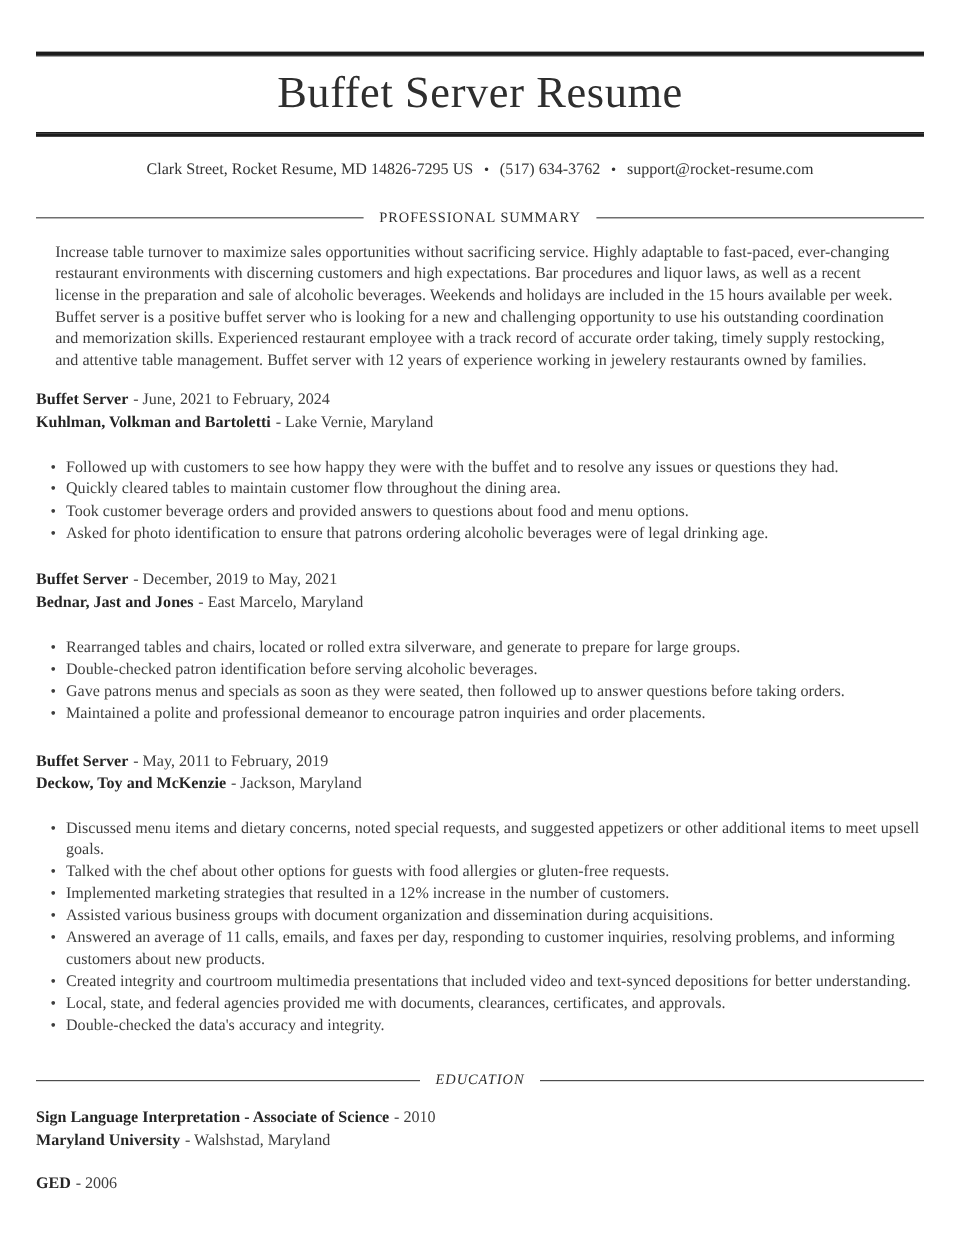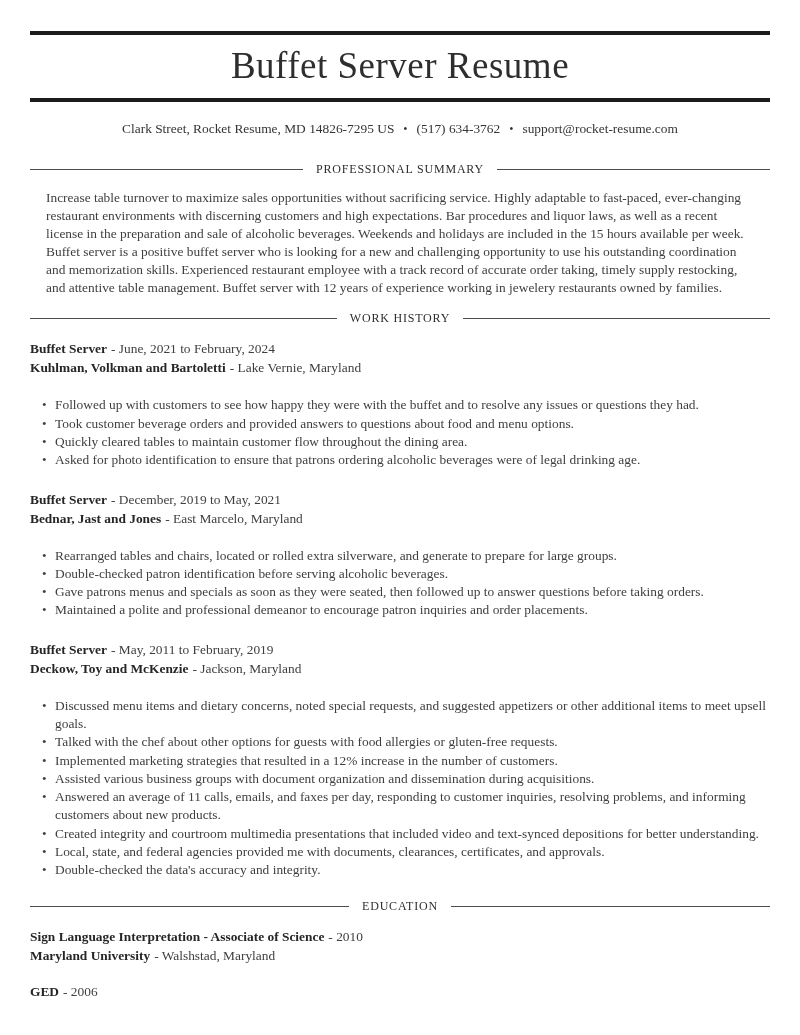--- a/index.html
+++ b/index.html
@@ -6,21 +6,21 @@
   html, body { margin: 0; padding: 0; }
   body {
     width: 800px;
     height: 1035px;
     overflow: hidden;
     background: #ffffff;
     font-family: "Liberation Serif", "DejaVu Serif", serif;
     color: #3e3e3e;
     font-size: 13.4px;
   }
-  .page { padding: 0 30px; }
+  .page { padding: 12px 30px; }
 
   
   .rule-double { height: 2px; margin-top: 0; }
   .rule-thick-top    { border-top: 3px solid #1c1c1c; border-bottom: 1px solid #1c1c1c; margin-top: 31px; }
   .rule-thick-bottom { border-top: 1px solid #1c1c1c; border-bottom: 3px solid #1c1c1c; }
   h1.doc-title {
     margin: 9px 0 10px;
     font-size: 37px;
     font-weight: 400;
     text-align: center;
@@ -89,21 +89,21 @@
     font-size: 13px;
     color: #3e3e3e;
   }
 
   
   .edu-entry { margin-top: 14px; }
   .edu-entry + .edu-entry { margin-top: 17px; }
 
   
   .section-header.work   { margin-top: 15px; }
-  .section-header.edu    { margin-top: 20px; }
+  .section-header.edu    { margin-top: 30px; font-style: italic; }
 </style>
 </head>
 <body>
 
 <div class="page">
 
   <div class="rule-double rule-thick-top"></div>
   <h1 class="doc-title">Buffet Server Resume</h1>
   <div class="rule-double rule-thick-bottom"></div>
 
@@ -111,37 +111,32 @@
     <span>Clark Street, Rocket Resume, MD 14826-7295 US</span><span class="sep">•</span><span>(517) 634-3762</span><span class="sep">•</span><span>support@rocket-resume.com</span>
   </div>
 
   <div class="section-header">
     <span class="hr"></span>
     <span class="section-title">PROFESSIONAL SUMMARY</span>
     <span class="hr"></span>
   </div>
   <p class="summary">Increase table turnover to maximize sales opportunities without sacrificing service. Highly adaptable to fast-paced, ever-changing restaurant environments with discerning customers and high expectations. Bar procedures and liquor laws, as well as a recent license in the preparation and sale of alcoholic beverages. Weekends and holidays are included in the 15 hours available per week. Buffet server is a positive buffet server who is looking for a new and challenging opportunity to use his outstanding coordination and memorization skills. Experienced restaurant employee with a track record of accurate order taking, timely supply restocking, and attentive table management. Buffet server with 12 years of experience working in jewelery restaurants owned by families.</p>
 
-  <div class="section-header work">
-    <span class="hr"></span>
-    <span class="section-title">WORK HISTORY</span>
-    <span class="hr"></span>
-  </div>
 
   <div class="job">
     <div class="entry-line">
       <span class="b">Buffet Server</span><span class="r">- June, 2021 to February, 2024</span>
     </div>
     <div class="entry-line">
       <span class="b">Kuhlman, Volkman and Bartoletti</span><span class="r">- Lake Vernie, Maryland</span>
     </div>
     <ul class="bullets">
       <li>Followed up with customers to see how happy they were with the buffet and to resolve any issues or questions they had.</li>
+      <li>Quickly cleared tables to maintain customer flow throughout the dining area.</li>
       <li>Took customer beverage orders and provided answers to questions about food and menu options.</li>
-      <li>Quickly cleared tables to maintain customer flow throughout the dining area.</li>
       <li>Asked for photo identification to ensure that patrons ordering alcoholic beverages were of legal drinking age.</li>
     </ul>
   </div>
 
   <div class="job">
     <div class="entry-line">
       <span class="b">Buffet Server</span><span class="r">- December, 2019 to May, 2021</span>
     </div>
     <div class="entry-line">
       <span class="b">Bednar, Jast and Jones</span><span class="r">- East Marcelo, Maryland</span>

